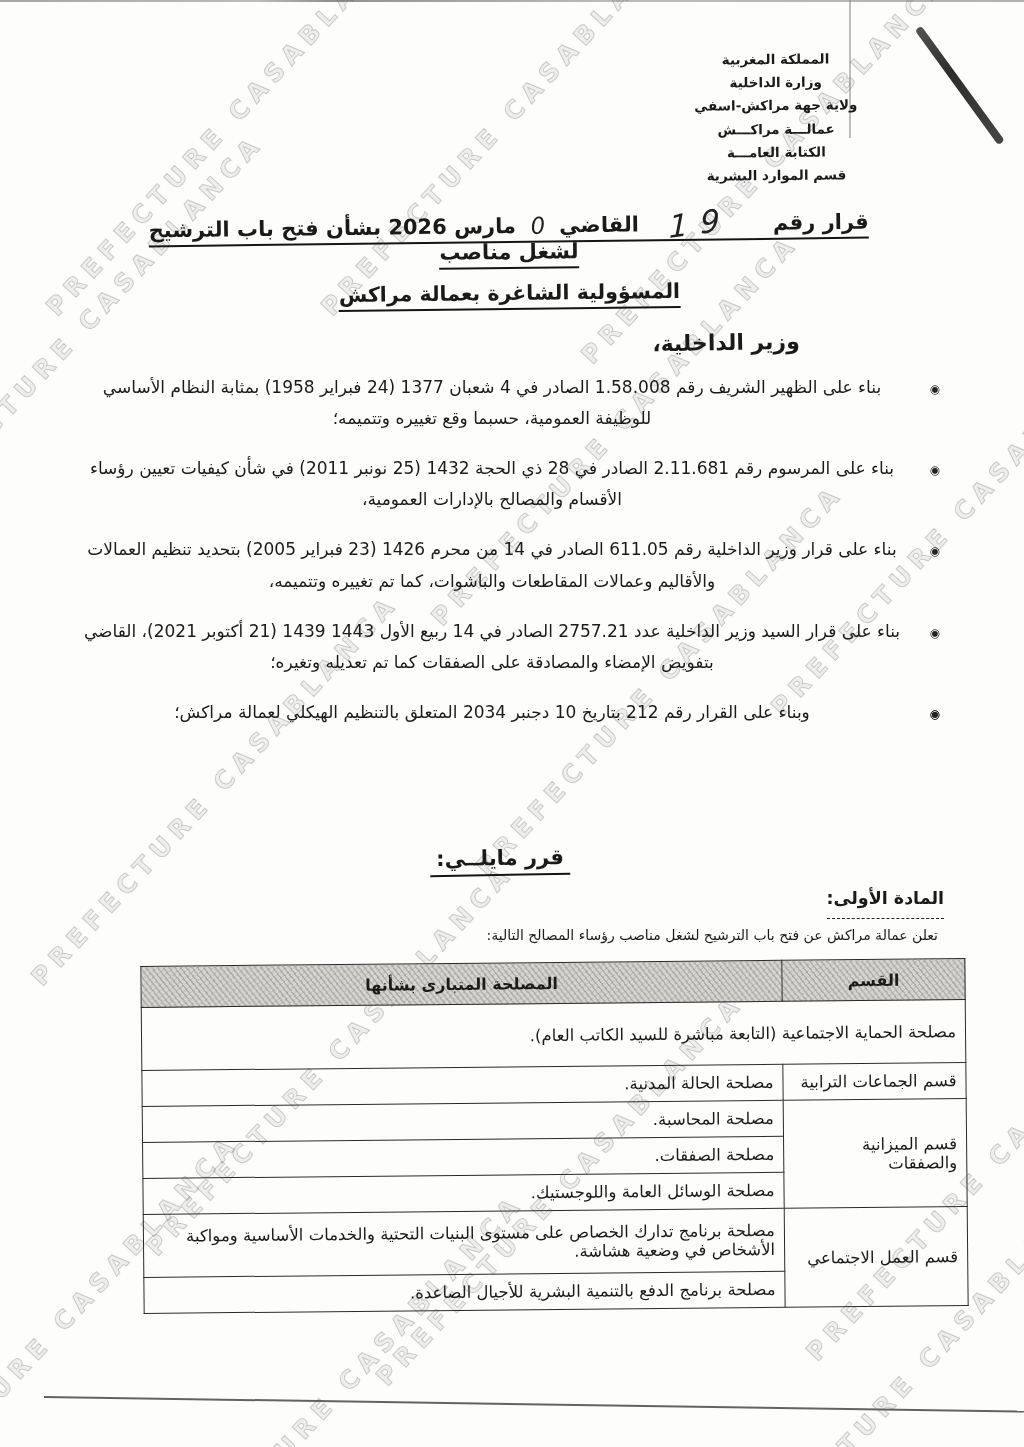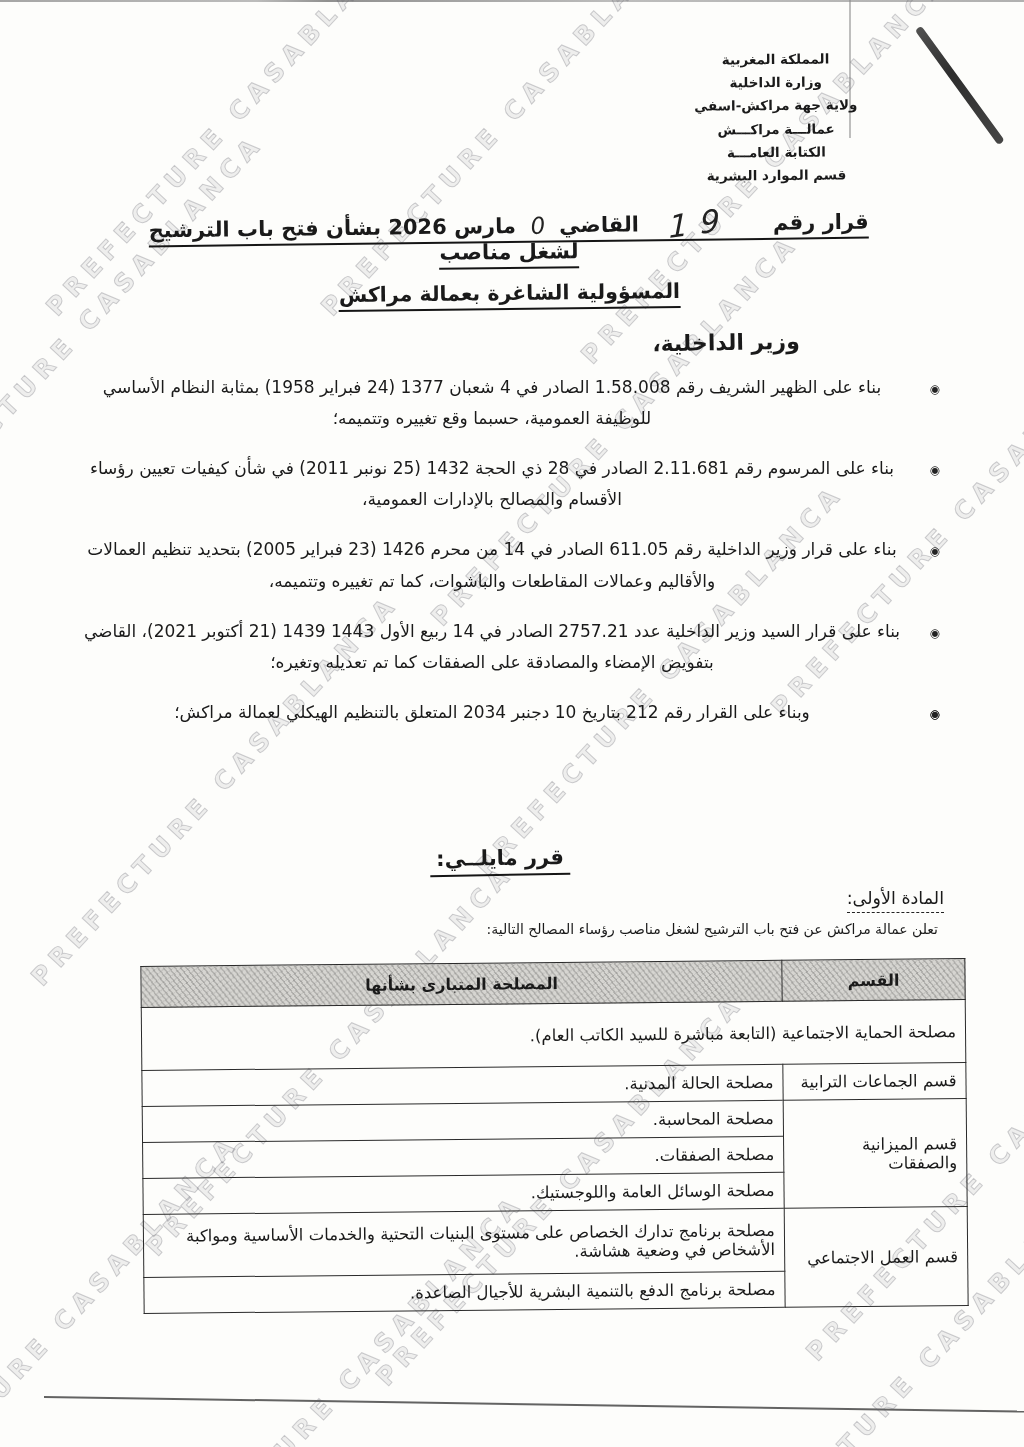--- a/index.html
+++ b/index.html
@@ -38,21 +38,21 @@
   
   .preamble{top:372px;left:78px;width:864px;direction:rtl;}
   .preamble ul{margin:0;padding:0;list-style:none;}
   .preamble li{position:relative;padding-right:36px;margin-bottom:19px;font-size:17px;line-height:1.83;text-align:center;}
   .preamble .blt{position:absolute;right:2px;top:7px;font-size:12px;color:#222;}
   
   .decision{top:846px;left:130px;width:740px;direction:rtl;text-align:center;font-size:21px;font-weight:700;transform:rotate(-1deg);}
   .decision span{border-bottom:2.2px solid #151515;padding:0 6px 4px;}
   
   .article{top:888px;left:78px;width:866px;direction:rtl;text-align:right;}
-  .article .lbl{font-size:17.5px;font-weight:400;border-bottom:1.8px dashed #222;padding-bottom:4px;display:inline-block;text-align:right;}
+  .article .lbl{font-size:17.5px;font-weight:700;border-bottom:1.8px dashed #222;padding-bottom:10px;display:inline-block;text-align:right;}
   .article .intro{margin-top:8px;font-size:14px;padding-right:6px;}
   
   .tbl-wrap{top:962px;left:142px;width:824px;transform:rotate(-0.55deg);transform-origin:center;}
   table{border-collapse:collapse;width:824px;direction:rtl;table-layout:fixed;}
   th,td{border:1.7px solid #2a2a2a;padding:8px 9px;font-size:16.5px;vertical-align:middle;text-align:right;}
   thead th{
     height:24px;font-size:16px;font-weight:700;text-align:center;
     background-color:#d6d5d1;
     background-image:
       repeating-linear-gradient(52deg, rgba(40,40,40,.22) 0 1.5px, rgba(0,0,0,0) 1.5px 4.5px),

